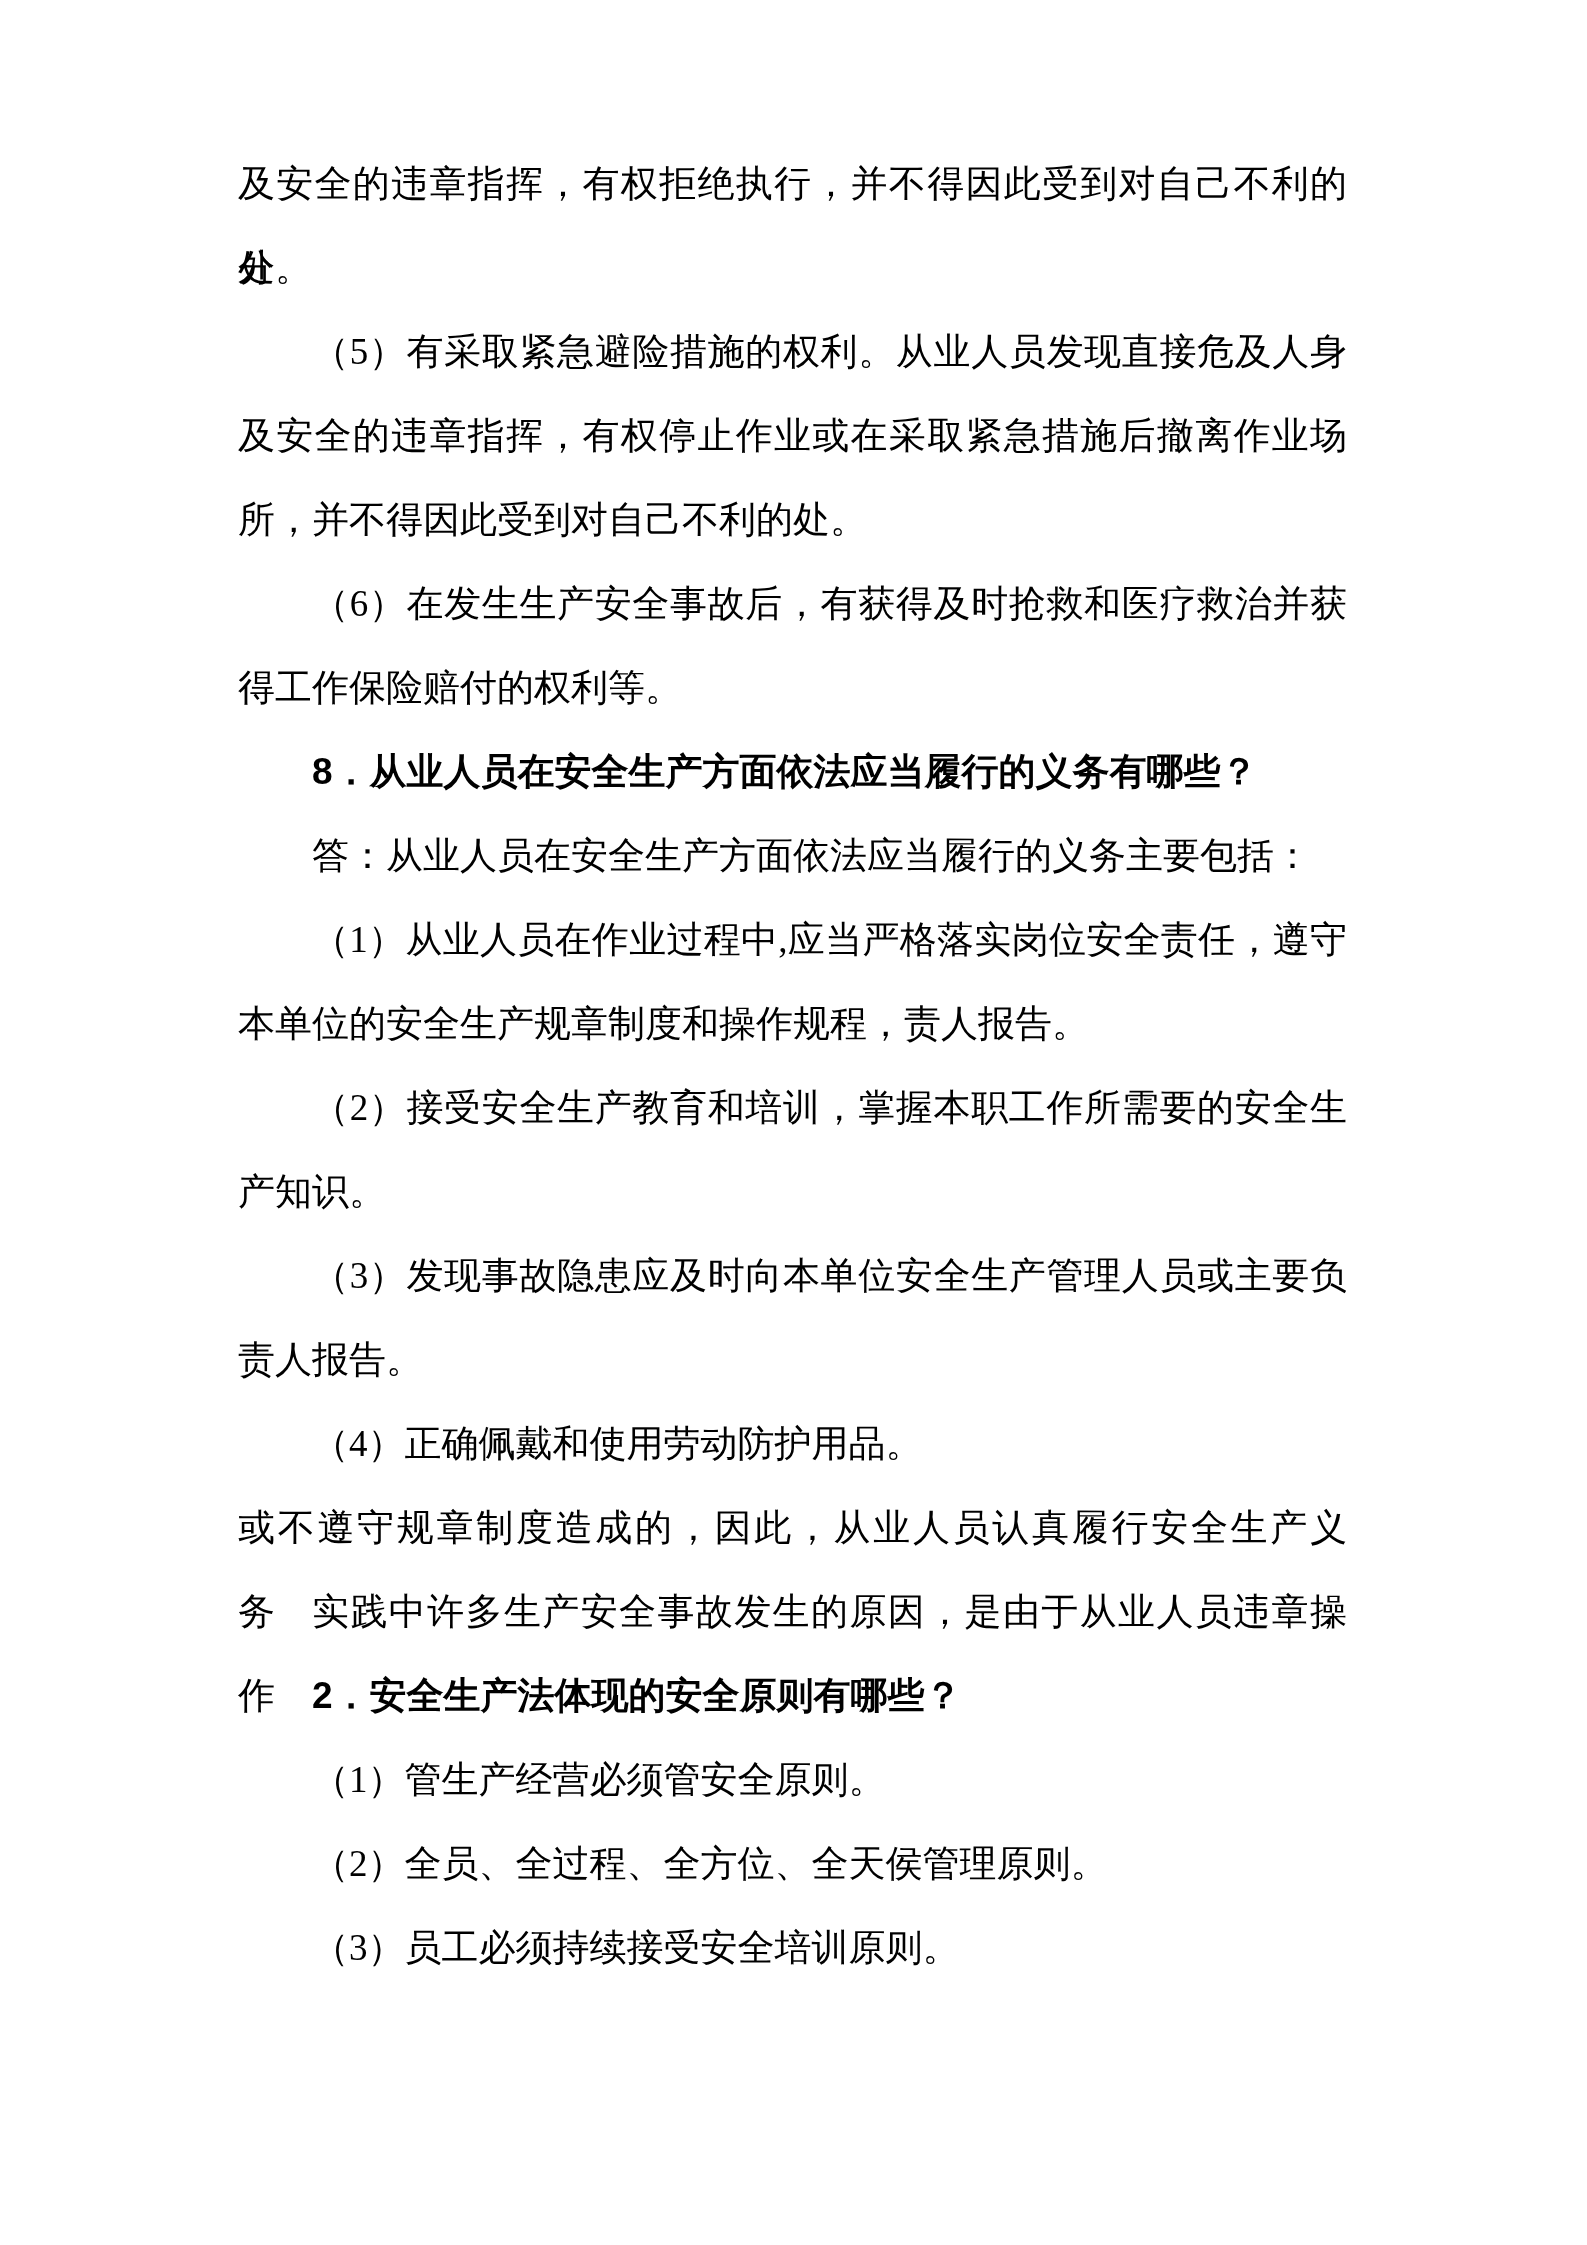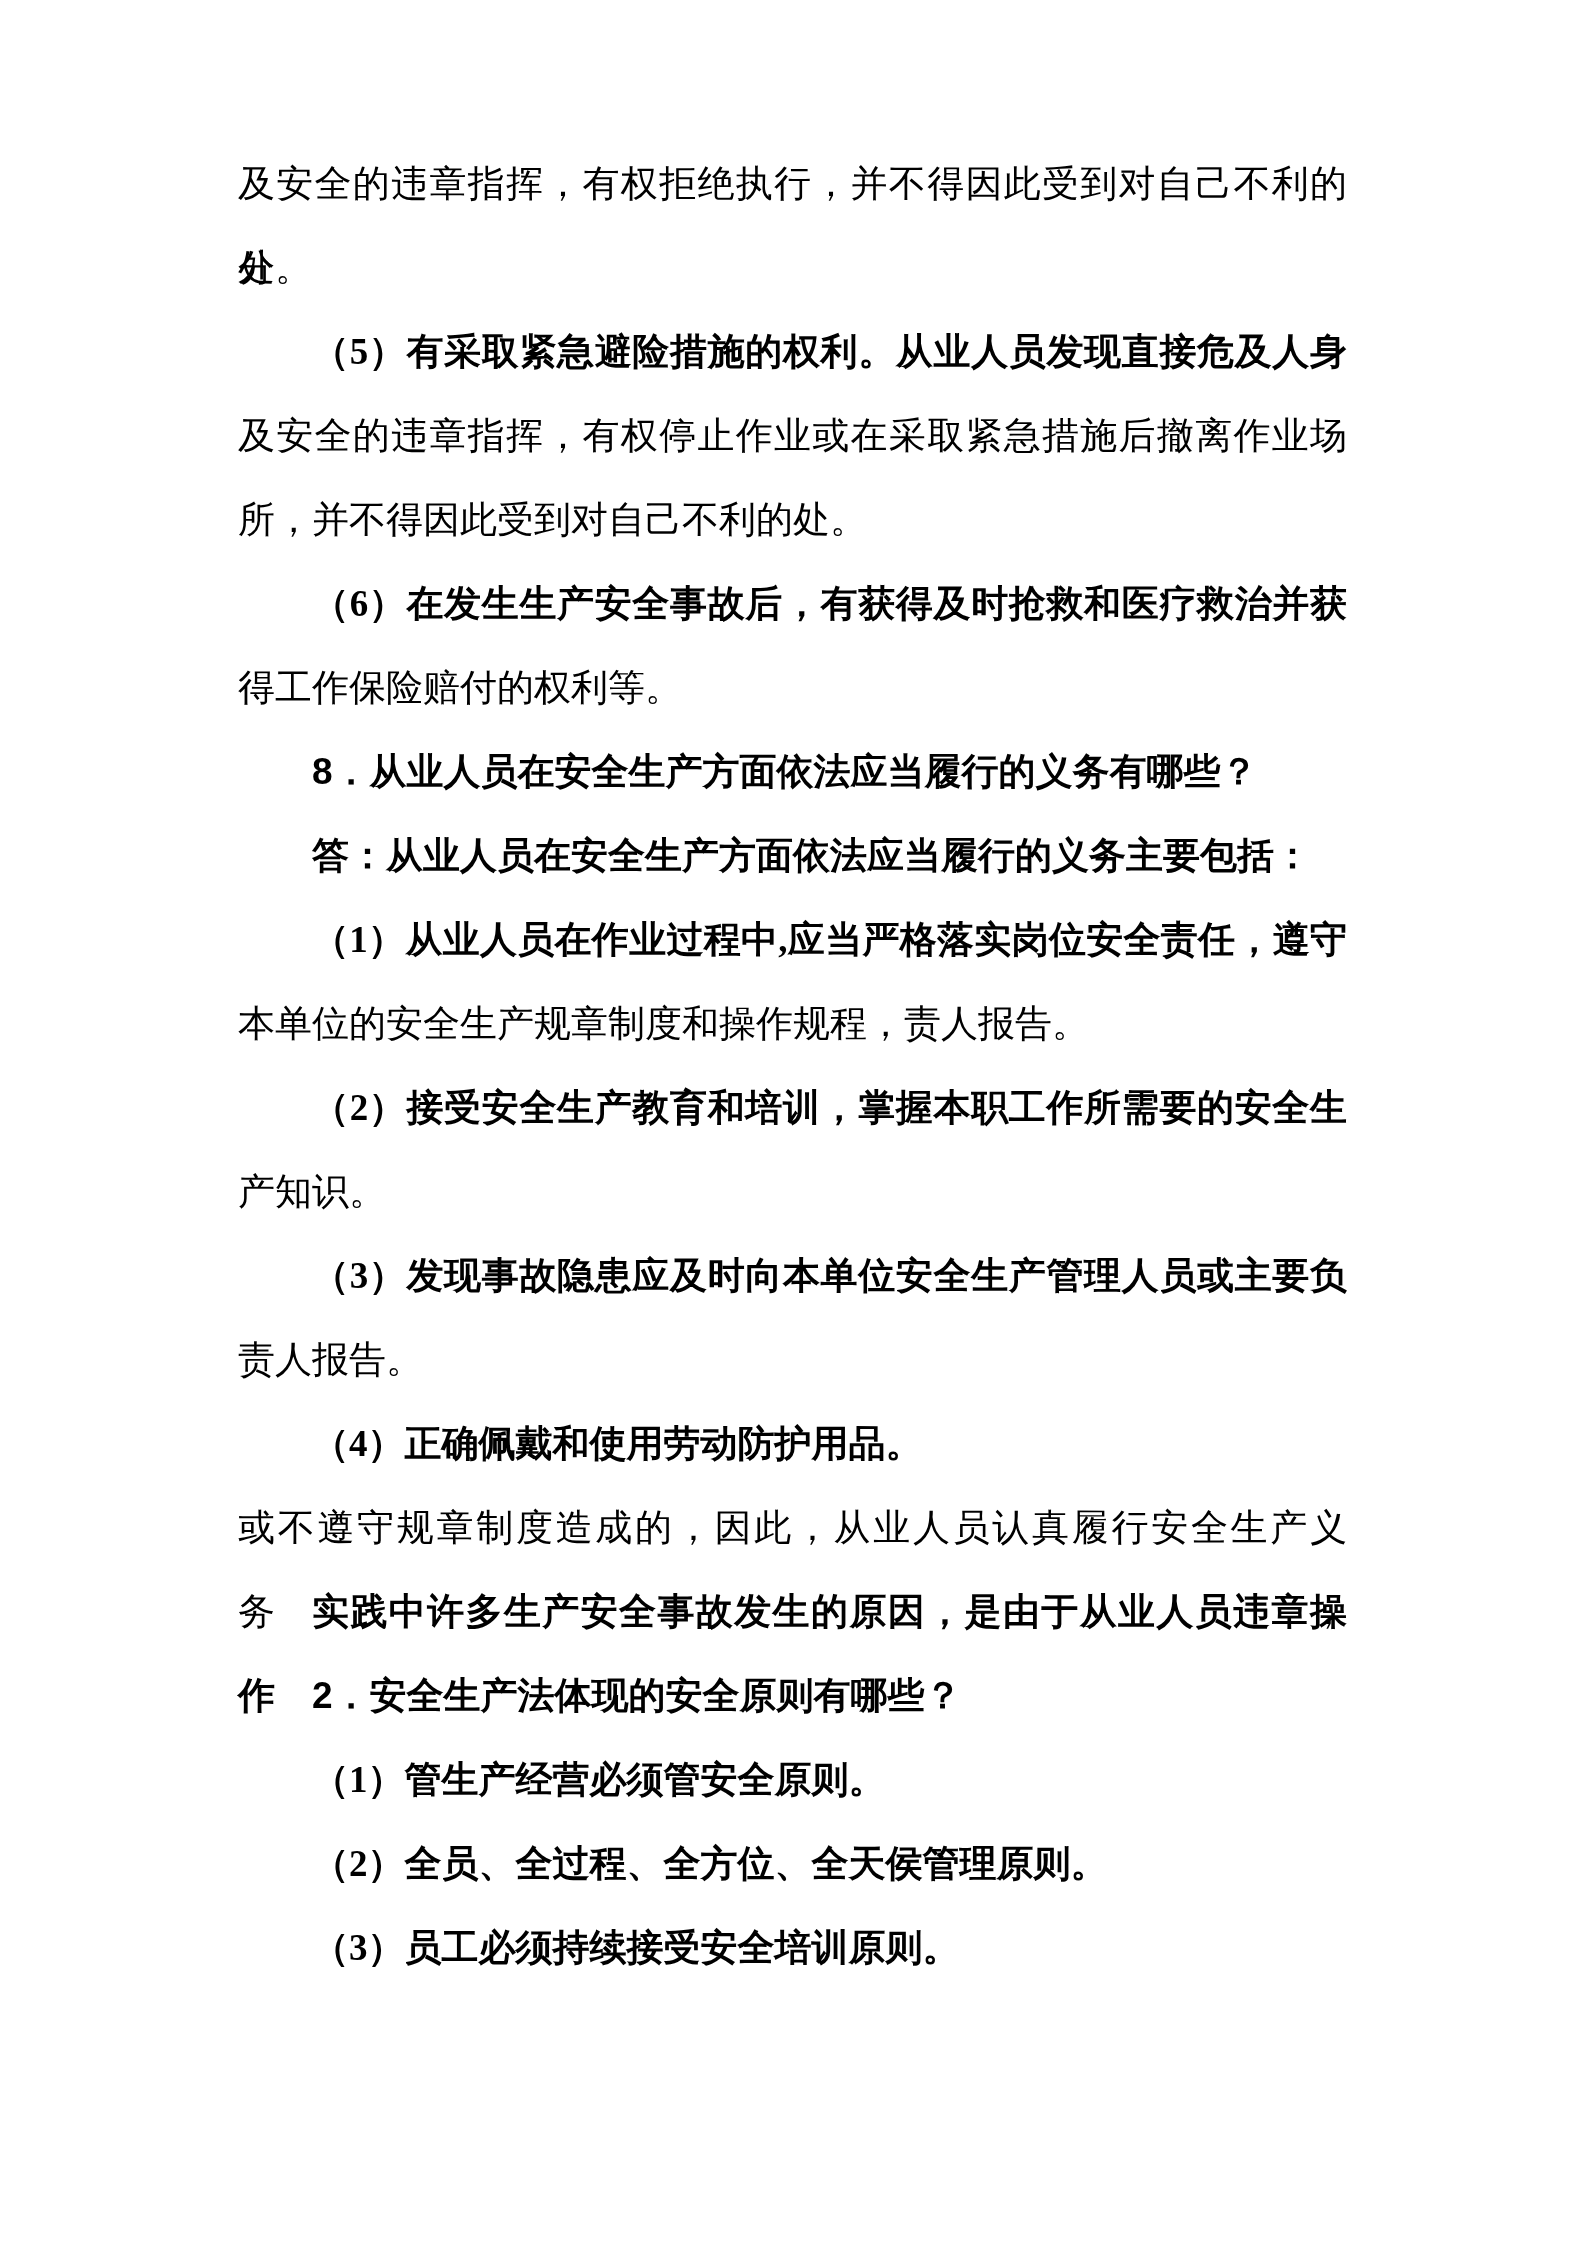--- a/index.html
+++ b/index.html
@@ -26,21 +26,20 @@
     height: 84px;
     line-height: 84px;
     text-align: left;
   }
   .stretch {
     text-align: justify;
     text-align-last: justify;
   }
   .indent {
     text-indent: 2em;
-    font-weight: bold;
   }
   .heading {
     font-family: "Liberation Sans", "DejaVu Sans", sans-serif;
     font-weight: 700;
   }
 </style>
 </head>
 <body>
 
 <div class="doc-page">

